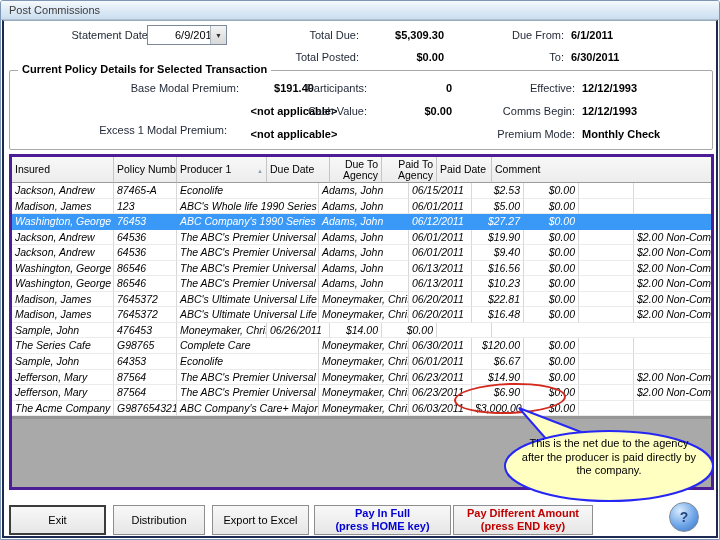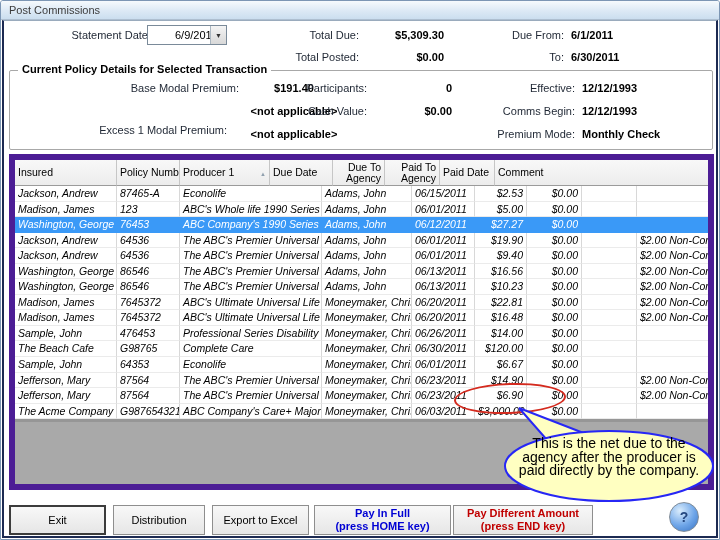--- a/index.html
+++ b/index.html
@@ -24,40 +24,40 @@
   .tr{text-align:right;} .tc{text-align:center;}
   
   .combo{position:absolute;left:143px;top:4px;width:80px;height:20px;background:#fff;border:1px solid #7a8a99;display:flex;padding-left:24px;}
   .combo .cval{flex:1;font-size:11px;line-height:18px;padding-left:3px;color:#000;overflow:hidden;}
   .combo .carrow{width:16px;border-left:1px solid #aab6c0;background:linear-gradient(#f4f4f4,#d8d8d8);
     display:flex;align-items:center;justify-content:center;font-size:7px;color:#333;}
   
   .groupbox{position:absolute;left:5px;top:49px;width:704px;height:80px;border:1px solid #a8a8a8;border-radius:2px;}
   .groupbox .legend{position:absolute;top:-8px;left:8px;background:#fff;padding:0 4px;font-size:11px;font-weight:bold;color:#000;}
   
-  .grid{position:absolute;left:5px;top:133px;width:705px;height:336px;border:6px solid #4c1d95;display:flex;flex-direction:column;background:#fff;}
+  .grid{position:absolute;left:5px;top:133px;width:705px;height:336px;border:3px solid #4c1d95;display:flex;flex-direction:column;background:#fff;}
   .ghead{display:flex;height:26px;flex:0 0 26px;background:linear-gradient(#f8f8f8,#ececec);}
   .ghcell{border-right:1px solid #c6c6c6;border-bottom:1px solid #9b9b9b;font-size:10.5px;color:#000;
     display:flex;align-items:center;padding:0 3px;white-space:nowrap;overflow:hidden;position:relative;line-height:11px;}
   .ghcell.wrap{white-space:normal;}
   .sort{position:absolute;right:3px;top:9px;font-size:6px;color:#90a0ae;}
   .gbody{flex:0 0 233px;}
   .grow{display:flex;height:15.55px;background:#fff;font-style:italic;}
   .gcell{font-size:10.5px;color:#000;line-height:14.5px;padding:0 3px;white-space:nowrap;overflow:hidden;
     border-right:1px solid #d8d8d8;border-bottom:1px solid #ebebeb;}
   .c0{width:102px;} .c1{width:63px;} .c2{width:142px;} .c3{width:90px;} .c4{width:63px;}
   .c5{width:52px;text-align:right;} .c6{width:55px;text-align:right;} .c7{width:55px;} .c8{flex:1;border-right:none;}
   .grow.selected{background:var(--selected-row);}
   .grow.selected .gcell{color:#fff;border-right-color:var(--selected-row);border-bottom-color:var(--selected-row);}
   .gempty{flex:1;background:#a9a9a9;border-top:3px solid #969696;}
   
   .red-ellipse{position:absolute;left:450px;top:362px;width:112px;height:31px;border:2.5px solid var(--annotation-red);
     border-radius:50%;transform:rotate(-2deg);pointer-events:none;z-index:5;}
   .callout-svg{position:absolute;left:495px;top:383px;width:218px;height:114px;z-index:6;}
-  .callout-text{position:absolute;left:513px;top:416px;width:184px;z-index:7;font-size:14px;color:#000;text-align:center;line-height:13.5px;}
+  .callout-text{position:absolute;left:513px;top:416px;width:184px;z-index:7;font-size:11px;color:#000;text-align:center;line-height:13.5px;}
   
   .btn{position:absolute;top:484px;height:30px;background:linear-gradient(#f8f8f8,#e6e6e6);
     border:1px solid #8e8e8e;font-size:11px;color:#000;display:flex;align-items:center;justify-content:center;
     text-align:center;flex-direction:column;line-height:13px;}
   .btn.default{border:2px solid #3c3c3c;}
   .btn .b1,.btn .b2{display:block;}
   .btn.payfull{color:var(--pay-full-text);font-weight:bold;}
   .btn.paydiff{color:var(--pay-diff-text);font-weight:bold;}
   .helpbtn{position:absolute;left:665px;top:481px;width:30px;height:30px;border-radius:50%;
     background:radial-gradient(circle at 35% 28%,#d9ecfc,#6ea5e8 55%,#3672c4);
@@ -224,30 +224,29 @@
             <div class="gcell c3">Moneymaker, Chris</div>
             <div class="gcell c4">06/20/2011</div>
             <div class="gcell c5">$16.48</div>
             <div class="gcell c6">$0.00</div>
             <div class="gcell c7"></div>
             <div class="gcell c8">$2.00 Non-Comm A</div>
           </div>
           <div class="grow">
             <div class="gcell c0">Sample, John</div>
             <div class="gcell c1">476453</div>
-            <div class="gcell c2">Professional Series Disability</div>
             <div class="gcell c3">Moneymaker, Chris</div>
             <div class="gcell c4">06/26/2011</div>
             <div class="gcell c5">$14.00</div>
             <div class="gcell c6">$0.00</div>
             <div class="gcell c7"></div>
             <div class="gcell c8"></div>
           </div>
           <div class="grow">
-            <div class="gcell c0">The Beach Cafe</div>
+            <div class="gcell c0">The Series Cafe</div>
             <div class="gcell c1">G98765</div>
             <div class="gcell c2">Complete Care</div>
             <div class="gcell c3">Moneymaker, Chris</div>
             <div class="gcell c4">06/30/2011</div>
             <div class="gcell c5">$120.00</div>
             <div class="gcell c6">$0.00</div>
             <div class="gcell c7"></div>
             <div class="gcell c8"></div>
           </div>
           <div class="grow">

